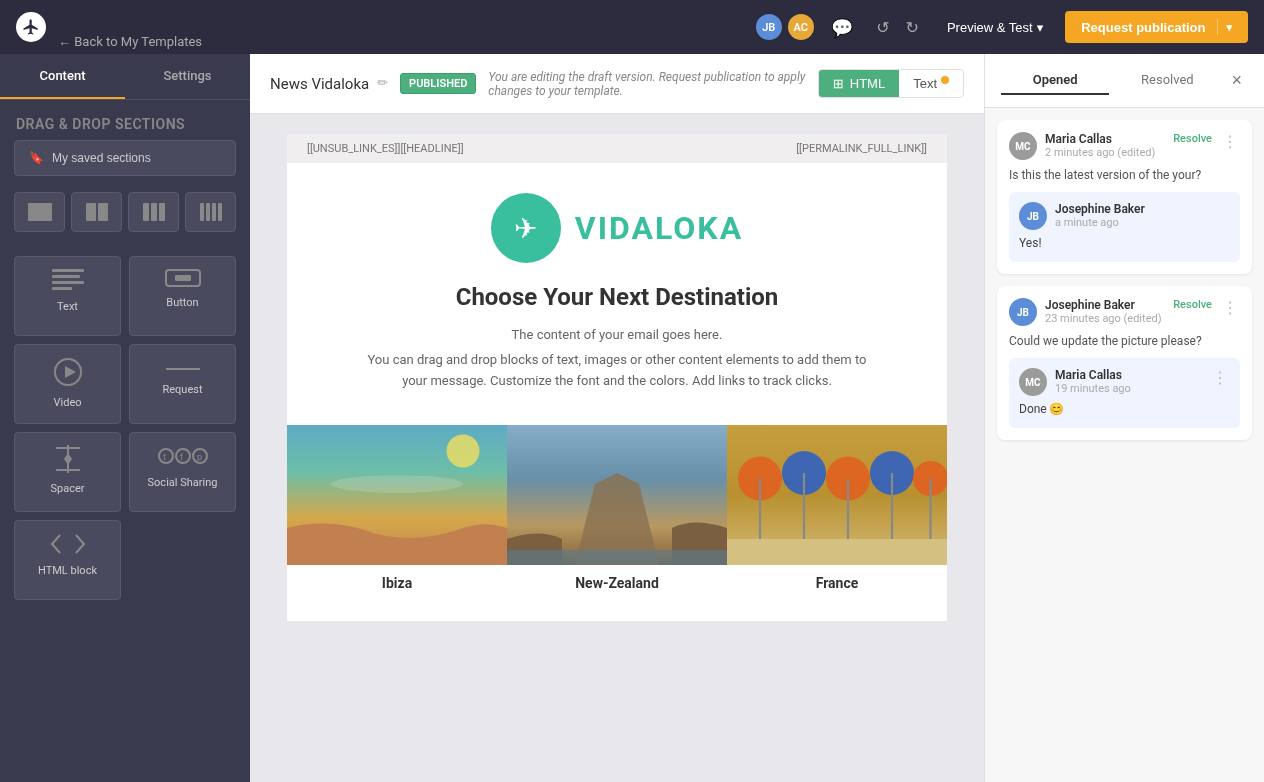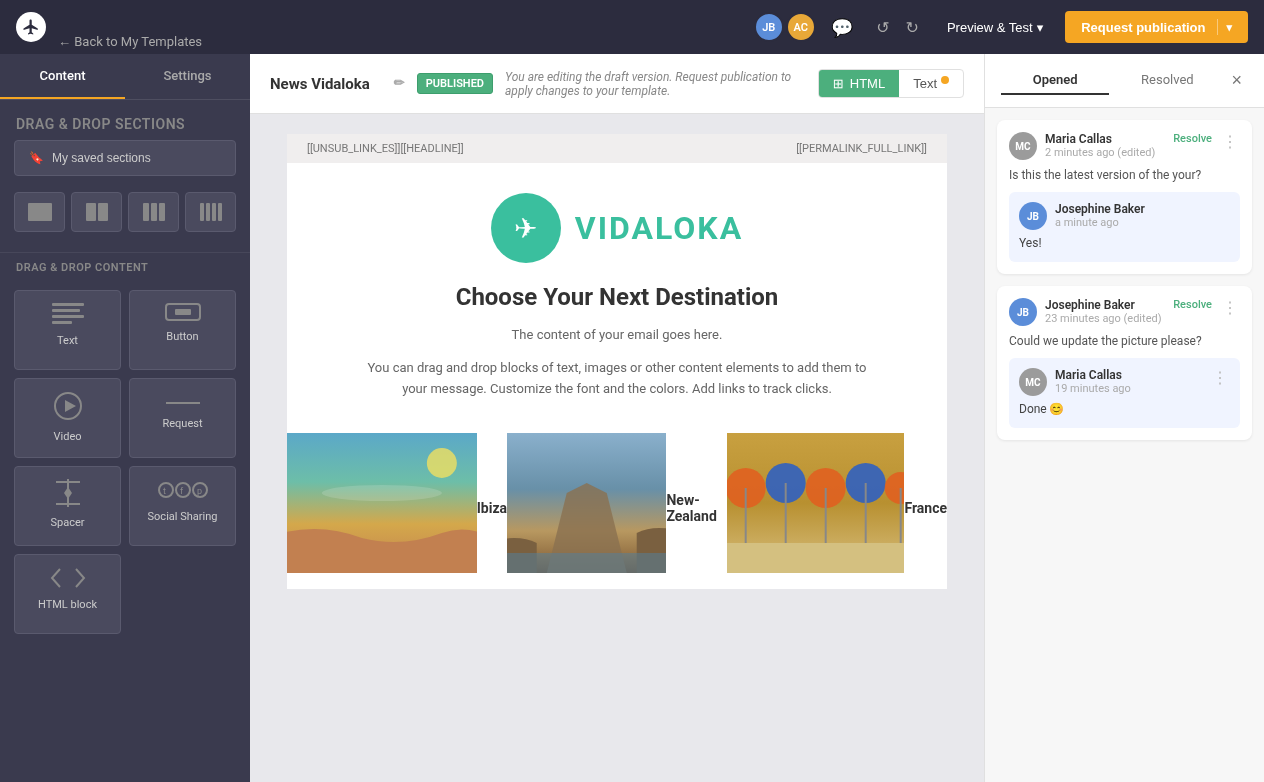--- a/index.html
+++ b/index.html
@@ -151,22 +151,22 @@
       background: white;
       height: 60px;
       display: flex;
       align-items: center;
       padding: 0 20px;
       border-bottom: 1px solid #e0e0e0;
       flex-shrink: 0;
       gap: 12px;
     }
     .template-name {
-      font-size: 15px; font-weight: 700; color: #333;
-      display: flex; gap: 24px;
+      font-size: 15px; font-weight: 400; color: #333;
+      display: flex; gap: 8px;
     }
     .edit-icon { color: #aaa; font-size: 13px; cursor: pointer; }
     .published-badge {
       background: #4caf7d; color: white; font-size: 11px; font-weight: 600;
       padding: 3px 8px; border-radius: 3px; border: 1px solid #3d9e6d;
     }
     .draft-notice {
       color: #888; font-size: 12px; font-style: italic; flex: 1;
     }
     .editor-mode-btns {
@@ -214,21 +214,21 @@
       font-size: 24px; font-weight: 700; color: #333; margin-bottom: 14px; text-align: center;
     }
     .email-subtext {
       font-size: 13px; color: #666; text-align: center; max-width: 500px; line-height: 1.6;
       margin-bottom: 4px;
     }
     .email-images-row {
       display: grid; grid-template-columns: repeat(3, 1fr);
       gap: 0; margin: 0;
     }
-    .email-img-block { display: flex; flex-direction: row; align-items: center; padding-bottom: 16px; }
+    .email-img-block { display: flex; flex-direction: column; align-items: center; padding-bottom: 30px; }
     .img-placeholder {
       width: 100%; height: 140px; background: #ddd;
       position: relative; overflow: hidden;
     }
     .img-beach { background: linear-gradient(180deg, #5bb5d8 0%, #7ecba3 40%, #e8c97a 70%, #c2956b 100%); }
     .img-rock { background: linear-gradient(180deg, #9bb8d4 0%, #7a9db5 30%, #c2a876 60%, #8b6b3d 100%); }
     .img-umbrellas { background: linear-gradient(180deg, #d4a853 0%, #c8a040 30%, #b8963a 50%, #e8d098 80%, #d4c090 100%); }
     .img-label { font-size: 14px; font-weight: 700; color: #333; margin-top: 10px; }
 
     
@@ -353,21 +353,20 @@
       <div class="layout-option">
         <div class="layout-cols">
           <div class="layout-col" style="width:4px"></div>
           <div class="layout-col" style="width:4px"></div>
           <div class="layout-col" style="width:4px"></div>
           <div class="layout-col" style="width:4px"></div>
         </div>
       </div>
     </div>
 
-    <div class="content-title">Drag &amp; Drop content</div>
     <div class="content-grid">
       <div class="content-item">
         <div class="content-item-icon">
           <svg width="32" height="22" viewBox="0 0 32 22" fill="none">
             <rect y="0" width="32" height="3" rx="1" fill="#888"></rect>
             <rect y="6" width="28" height="3" rx="1" fill="#888"></rect>
             <rect y="12" width="32" height="3" rx="1" fill="#888"></rect>
             <rect y="18" width="20" height="3" rx="1" fill="#888"></rect>
           </svg>
         </div>
@@ -466,21 +465,21 @@
         <div class="email-body">
           <div class="email-header-section">
             <div class="logo-row">
               <div class="email-logo-circle">
                 <span class="logo-plane">✈</span>
               </div>
               <div class="logo-text">VIDALOKA</div>
             </div>
             <div class="email-headline">Choose Your Next Destination</div>
             <div class="email-subtext">The content of your email goes here.</div>
-            <div class="email-subtext" style="margin-top:8px">You can drag and drop blocks of text, images or other content elements to add them to your message. Customize the font and the colors. Add links to track clicks.</div>
+            <div class="email-subtext" style="">You can drag and drop blocks of text, images or other content elements to add them to your message. Customize the font and the colors. Add links to track clicks.</div>
           </div>
           <div class="email-images-row">
             <div class="email-img-block">
               <div class="img-placeholder img-beach">
                 <svg width="100%" height="140" viewBox="0 0 200 140" preserveAspectRatio="xMidYMid slice">
                   <defs>
                     <linearGradient id="beachGrad" x1="0" y1="0" x2="0" y2="1">
                       <stop offset="0%" stop-color="#5ba8c8"></stop>
                       <stop offset="35%" stop-color="#6dbea8"></stop>
                       <stop offset="65%" stop-color="#d4a84b"></stop>

